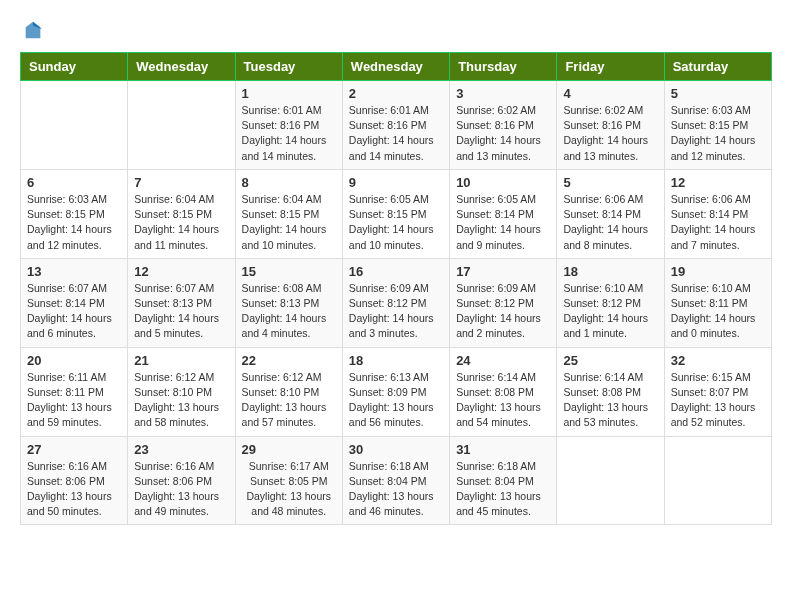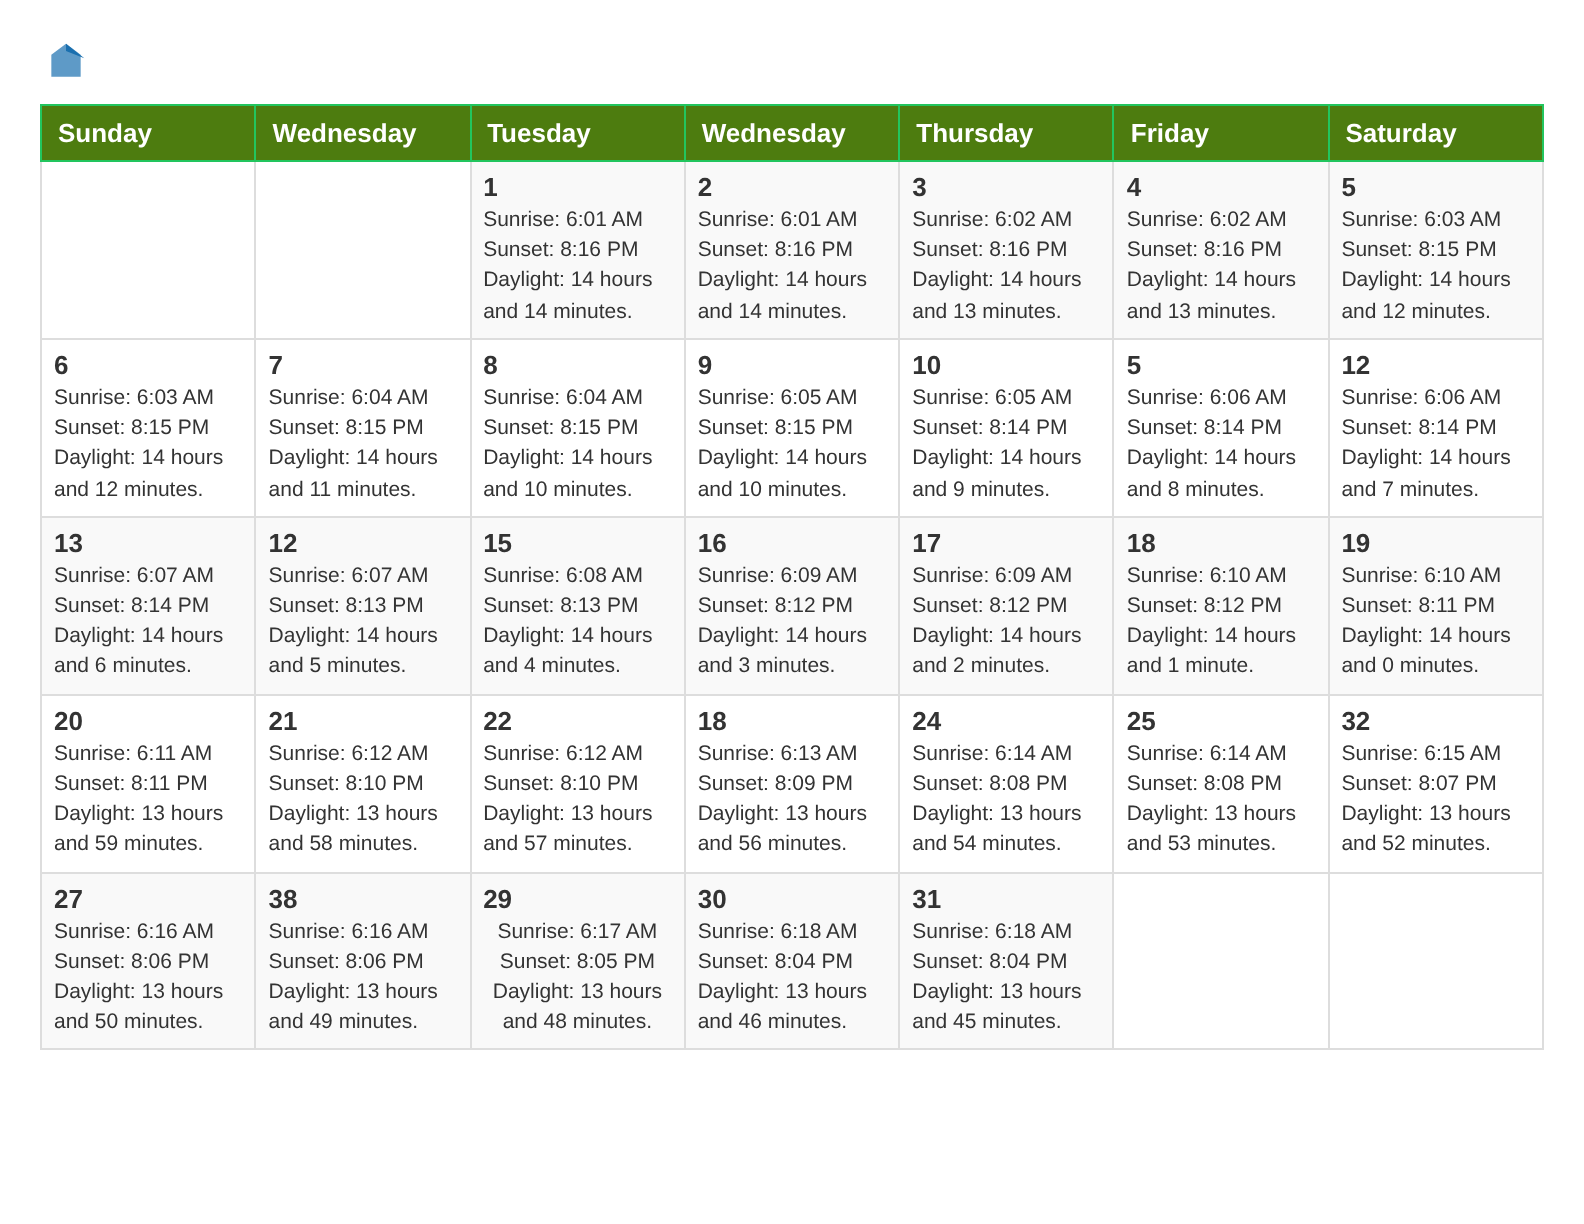--- a/index.html
+++ b/index.html
@@ -290,21 +290,21 @@
         </td>
       </tr>
       <tr>
         <td>
           <span class="day-num">27</span>
           <div class="day-info" style="white-space: pre-line;">Sunrise: 6:16 AM
 Sunset: 8:06 PM
 Daylight: 13 hours and 50 minutes.</div>
         </td>
         <td>
-          <span class="day-num">38</span>
+          <span class="day-num">23</span>
           <div class="day-info" style="white-space: pre-line;">Sunrise: 6:16 AM
 Sunset: 8:06 PM
 Daylight: 13 hours and 49 minutes.</div>
         </td>
         <td>
           <span class="day-num">29</span>
           <div class="day-info" style="white-space: pre-line; text-align: center;">Sunrise: 6:17 AM
 Sunset: 8:05 PM
 Daylight: 13 hours and 48 minutes.</div>
         </td>

